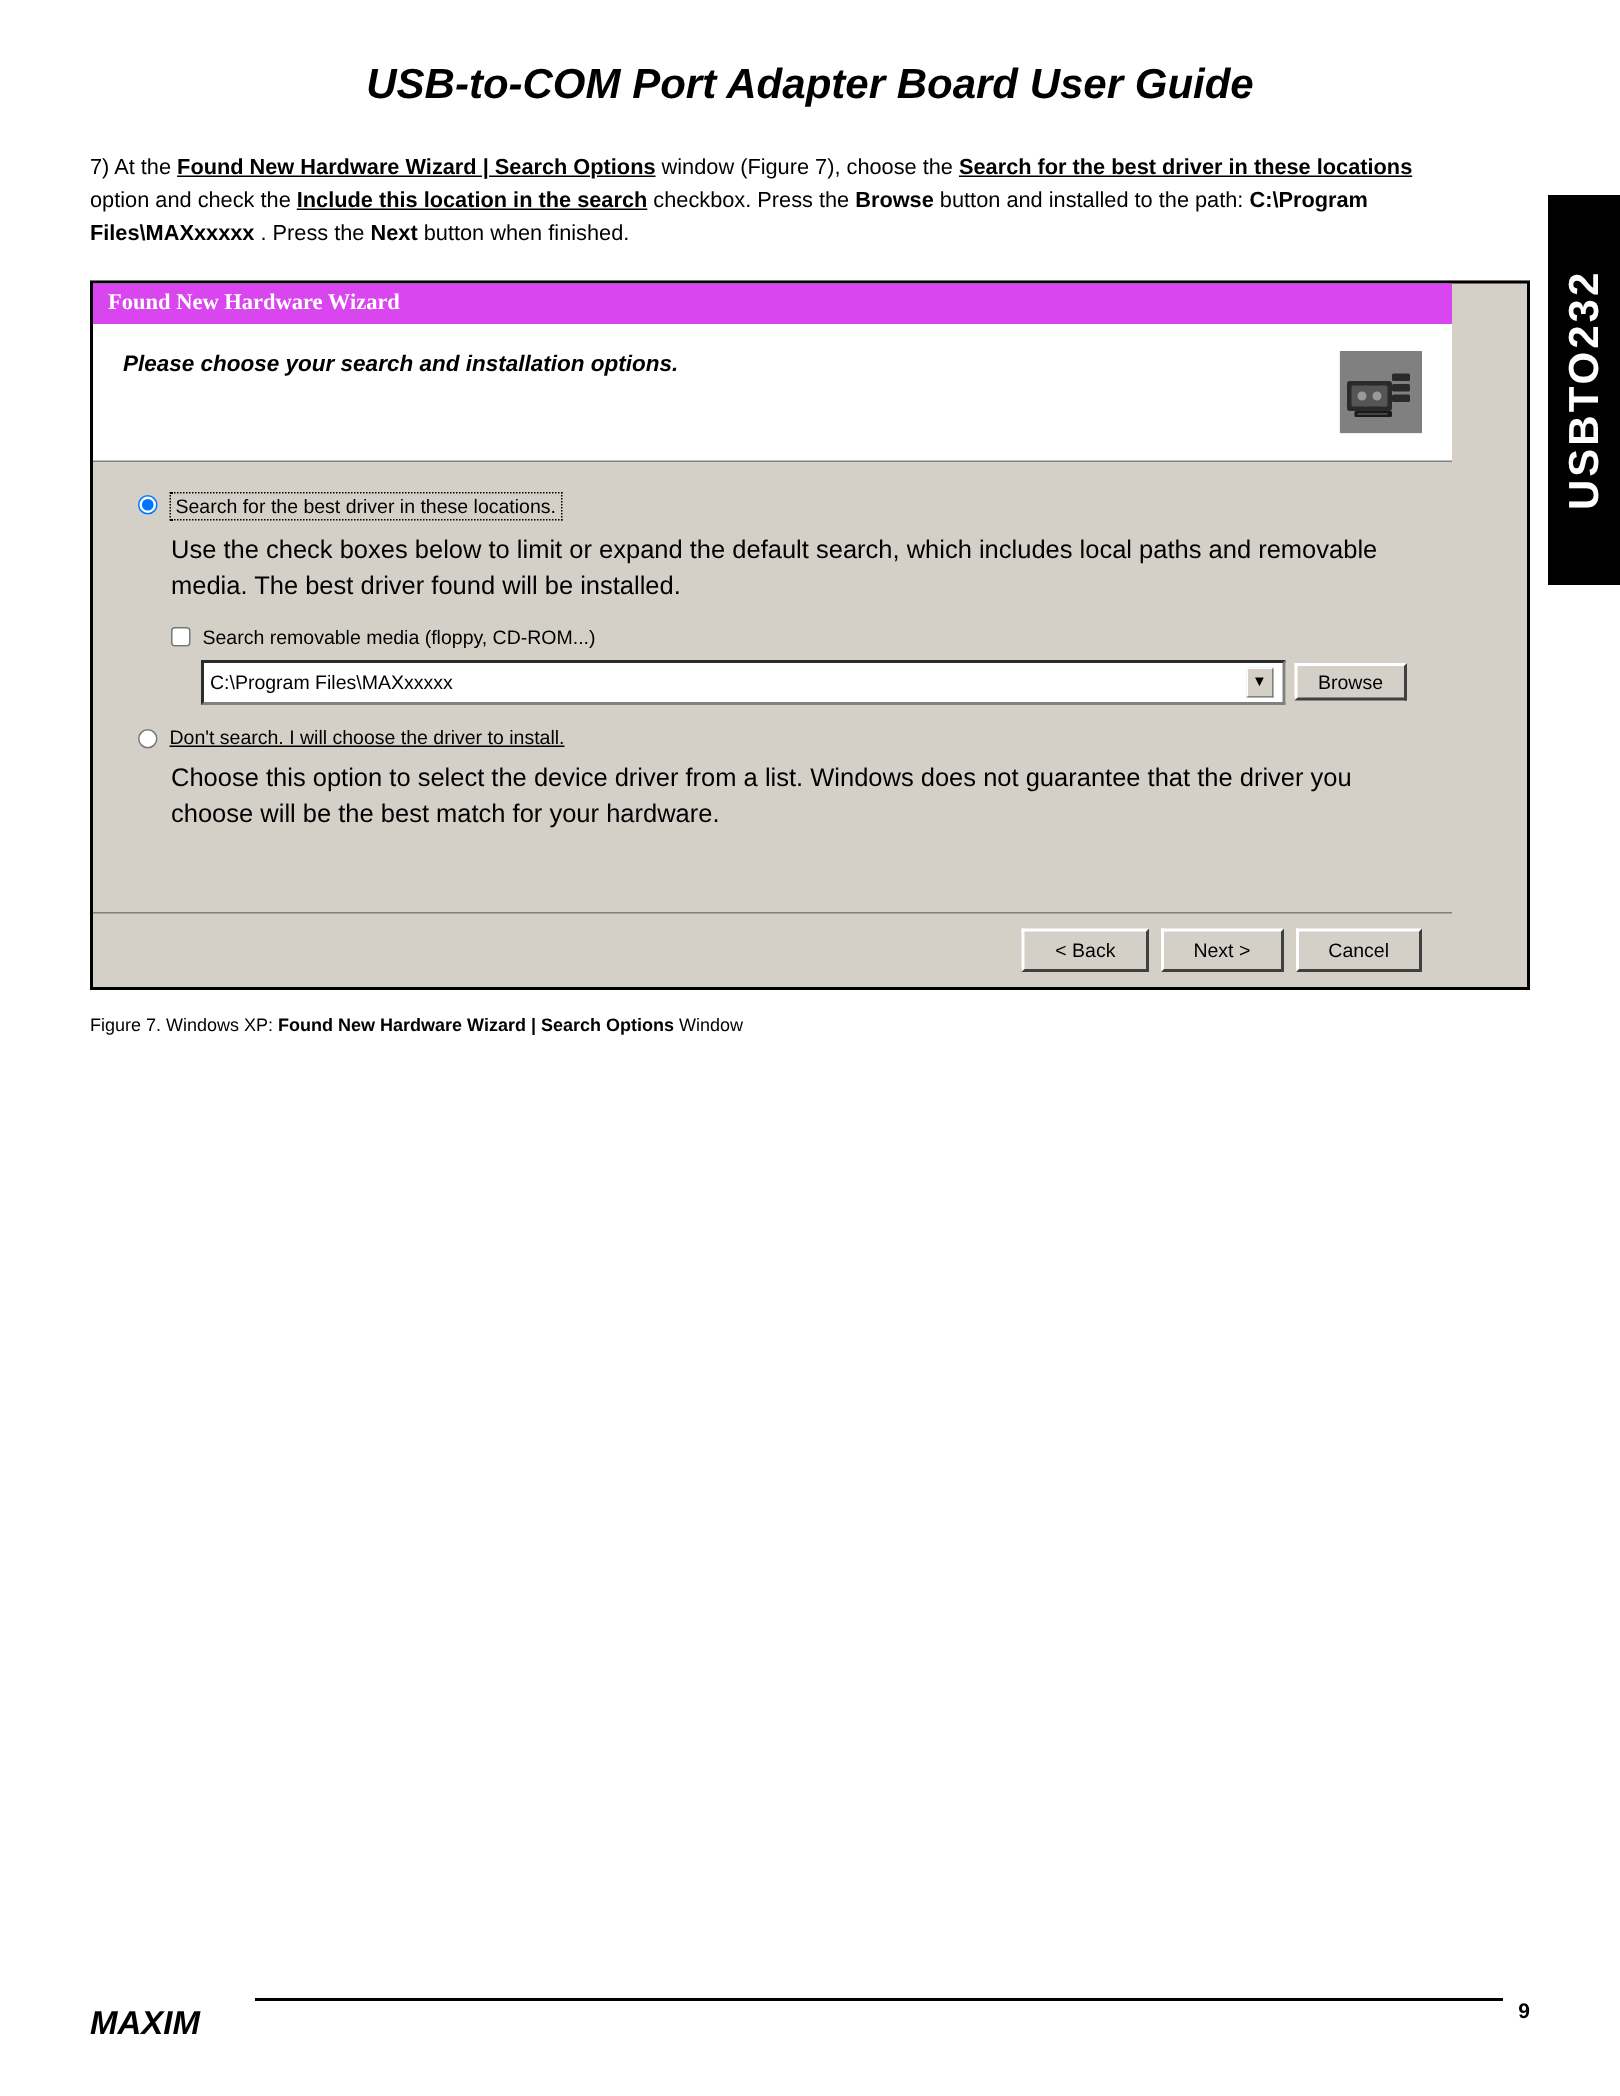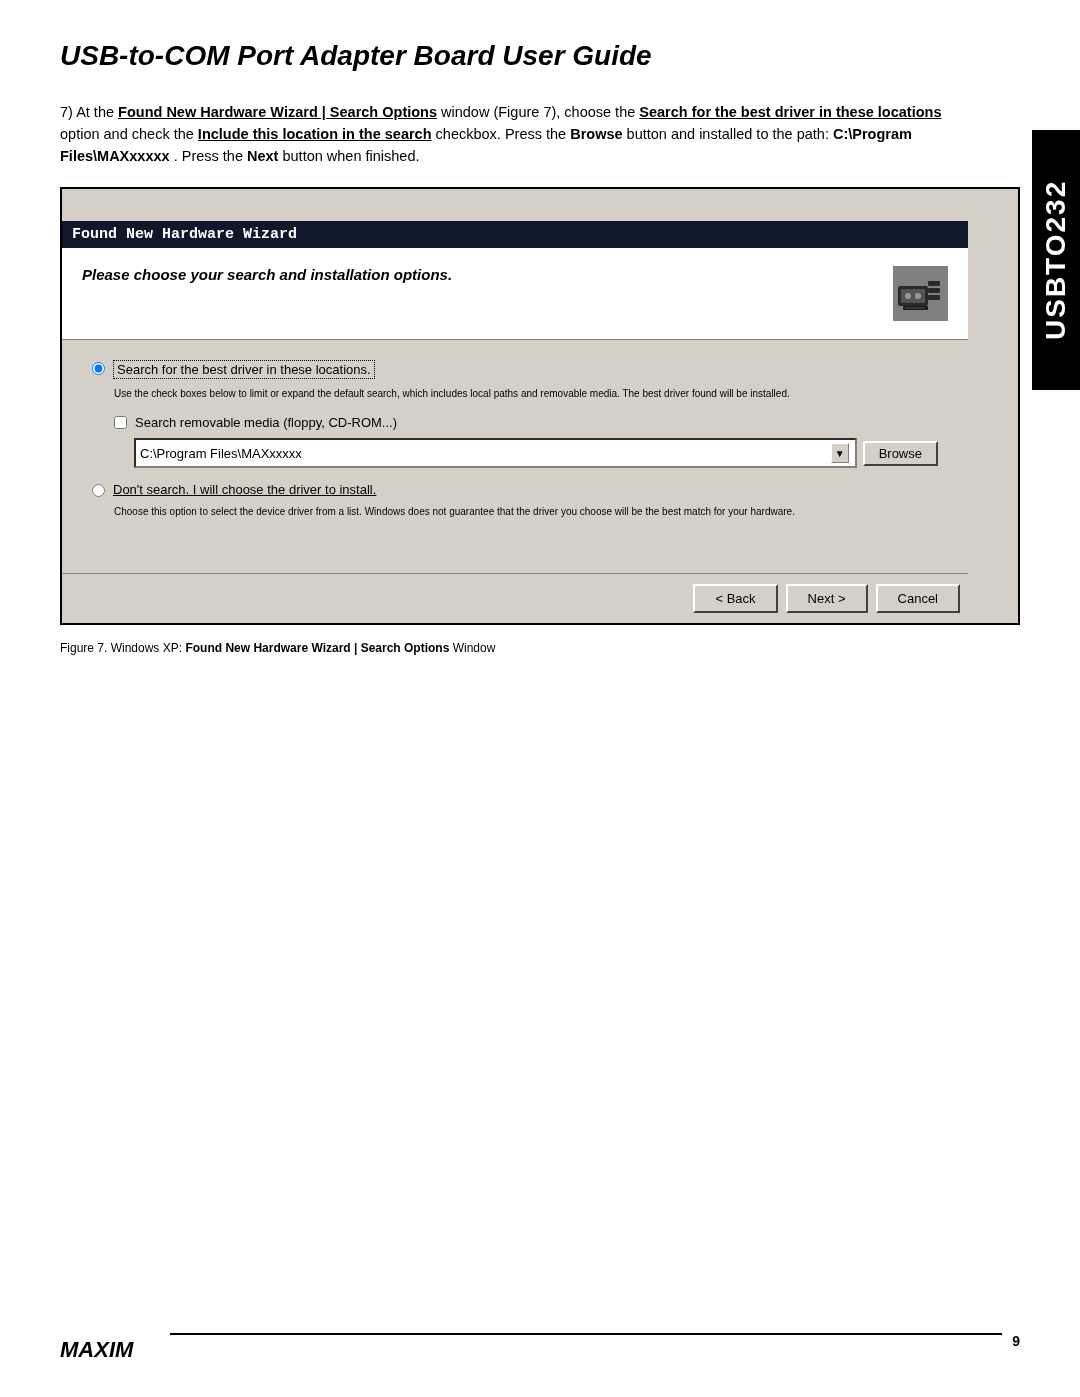--- a/index.html
+++ b/index.html
@@ -8,21 +8,21 @@
       width: 1080px;
       min-height: 1397px;
       background: #ffffff;
       font-family: 'Times New Roman', Times, serif;
       position: relative;
       padding: 40px 60px 60px 60px;
     }
 
     
     .page-title {
-      text-align: left;
+      text-align: center;
       font-size: 28px;
       font-weight: bold;
       font-style: italic;
       margin-bottom: 30px;
       font-family: Arial, sans-serif;
     }
 
     
     .sidebar-label {
       position: absolute;
@@ -62,27 +62,26 @@
 
     
     .wizard-dialog {
       border: 2px solid #000;
       margin-bottom: 16px;
       background: #d4d0c8;
       padding-right: 50px;
     }
 
     .wizard-title-bar {
-      background: #0f172a;
+      background: #d946ef;
       color: #ffffff;
-      font-family: Liberation Mono, monospace;
+      font-family: Liberation Serif, serif;
       font-size: 15px;
       font-weight: bold;
       padding: 5px 10px;
-      margin-top: 32px;
     }
 
     .wizard-header {
       background: #ffffff;
       padding: 18px 20px 18px 20px;
       display: flex;
       align-items: flex-start;
       justify-content: space-between;
       border-bottom: 1px solid #808080;
     }
@@ -119,21 +118,21 @@
 
     .radio-label.selected {
       border: 1px dotted #000;
       padding: 1px 3px;
       text-align: center;
     }
 
     .sub-description {
       margin-left: 22px;
       margin-bottom: 14px;
-      font-size: 10px;
+      font-size: 17px;
       font-family: Arial, sans-serif;
       line-height: 1.4;
     }
 
     .checkbox-row {
       display: flex;
       align-items: center;
       margin-left: 22px;
       margin-bottom: 8px;
     }
@@ -195,21 +194,21 @@
       border-right: 2px solid #404040;
       padding: 3px 14px;
       font-family: Arial, sans-serif;
       font-size: 13px;
       cursor: pointer;
       white-space: nowrap;
     }
 
     .wizard-footer {
       border-top: 1px solid #808080;
-      padding: 10px 8px;
+      padding: 10px 20px;
       display: flex;
       justify-content: flex-end;
       gap: 8px;
       background: #d4d0c8;
     }
 
     .footer-btn {
       background: #d4d0c8;
       border-top: 2px solid #fff;
       border-left: 2px solid #fff;

